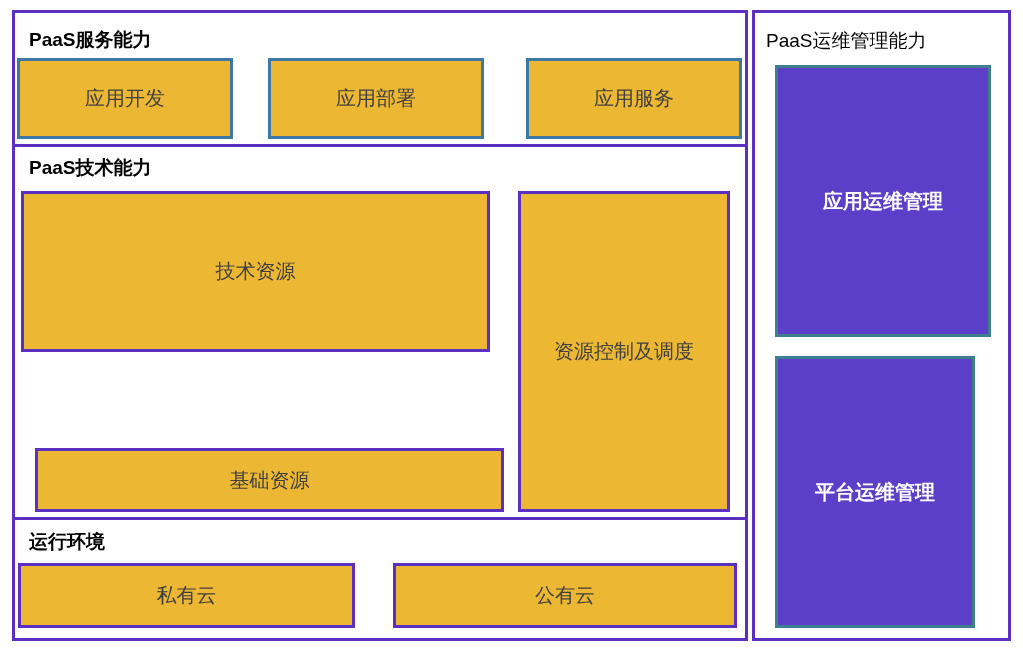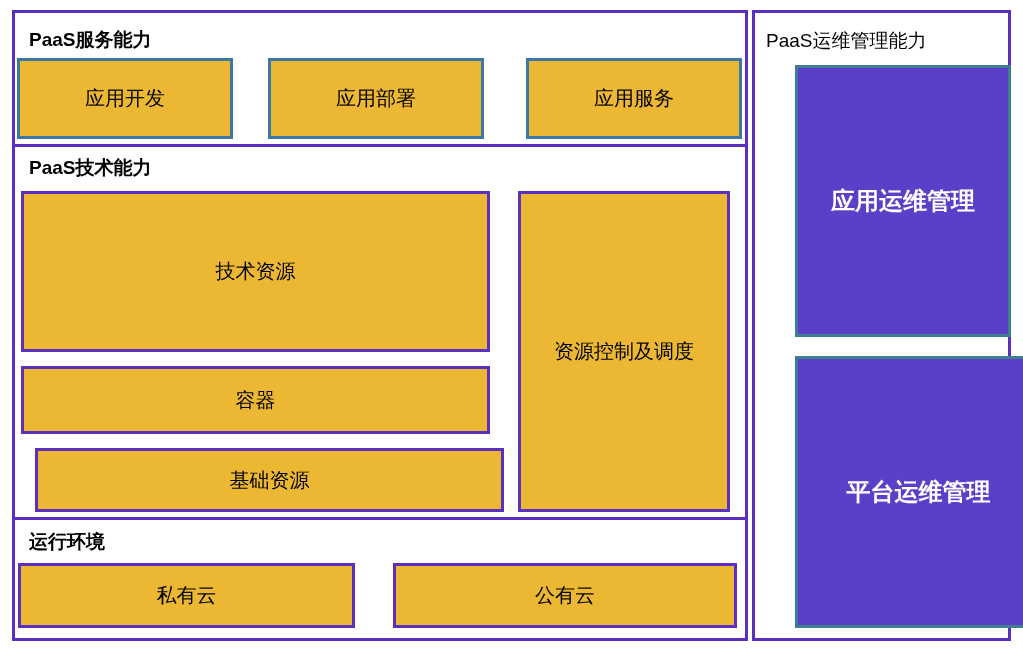--- a/index.html
+++ b/index.html
@@ -56,43 +56,42 @@
 
   
   .box-amber {
     position: absolute;
     box-sizing: border-box;
     background: #ecb732;
     display: flex;
     align-items: center;
     justify-content: center;
     text-align: center;
-    color: #000000;
+    color: #404040;
     font-size: 20px;
     line-height: 1.25;
     padding: 2px 6px;
   }
   .bd-blue   { border: 3px solid #3d78a5; }
   .bd-purple { border: 3px solid #5b2fc0; }
 
   
   .box-purple {
     position: absolute;
     box-sizing: border-box;
     background: #5b3fc8;
     border: 3px solid #3f7e90;
     display: flex;
     align-items: center;
     justify-content: center;
     text-align: center;
     color: #ffffff;
-    font-size: 24px;
+    font-size: 20px;
     font-weight: bold;
     line-height: 1.25;
-    margin-left: 20px;
   }
 </style>
 </head>
 <body>
 
 <div class="canvas">
 
   <div class="panel" id="left-panel">
 
     <div class="divider" id="divider-services"></div>
@@ -111,23 +110,20 @@
     <div class="box-amber bd-blue" style="left:499px; top:45px; width:216px; height:81px;margin-left:12px;">
       <span>应用服务</span>
     </div>
 
     <div class="section-title" style="left:14px; top:142px;">PaaS技术能力</div>
 
     <div class="box-amber bd-purple" style="left:6px; top:178px; width:469px; height:161px;">
       <span>技术资源</span>
     </div>
 
-    <div class="box-amber bd-purple" style="left:6px; top:353px; width:469px; height:68px;">
-      <span>容器</span>
-    </div>
 
     <div class="box-amber bd-purple" style="left:6px; top:435px; width:469px; height:64px;margin-left:14px;">
       <span>基础资源</span>
     </div>
 
     <div class="box-amber bd-purple" style="left:503px; top:178px; width:212px; height:321px;font-family:Liberation Serif, serif;">
       <span style="max-width:170px;">资源控制及调度</span>
     </div>
 
     <div class="section-title" style="left:14px; top:516px;">运行环境</div>
@@ -143,19 +139,19 @@
   </div>
 
   <div class="panel" id="right-panel">
 
     <div class="section-title plain" style="left:11px; top:15px;">PaaS运维管理能力</div>
 
     <div class="box-purple" style="left:20px; top:52px; width:216px; height:272px;">
       <span>应用运维管理</span>
     </div>
 
-    <div class="box-purple" style="left:20px; top:343px; width:247px; height:272px;">
+    <div class="box-purple" style="left:20px; top:343px; width:200px; height:272px;">
       <span>平台运维管理</span>
     </div>
 
   </div>
 
 </div>
 
 </body></html>

